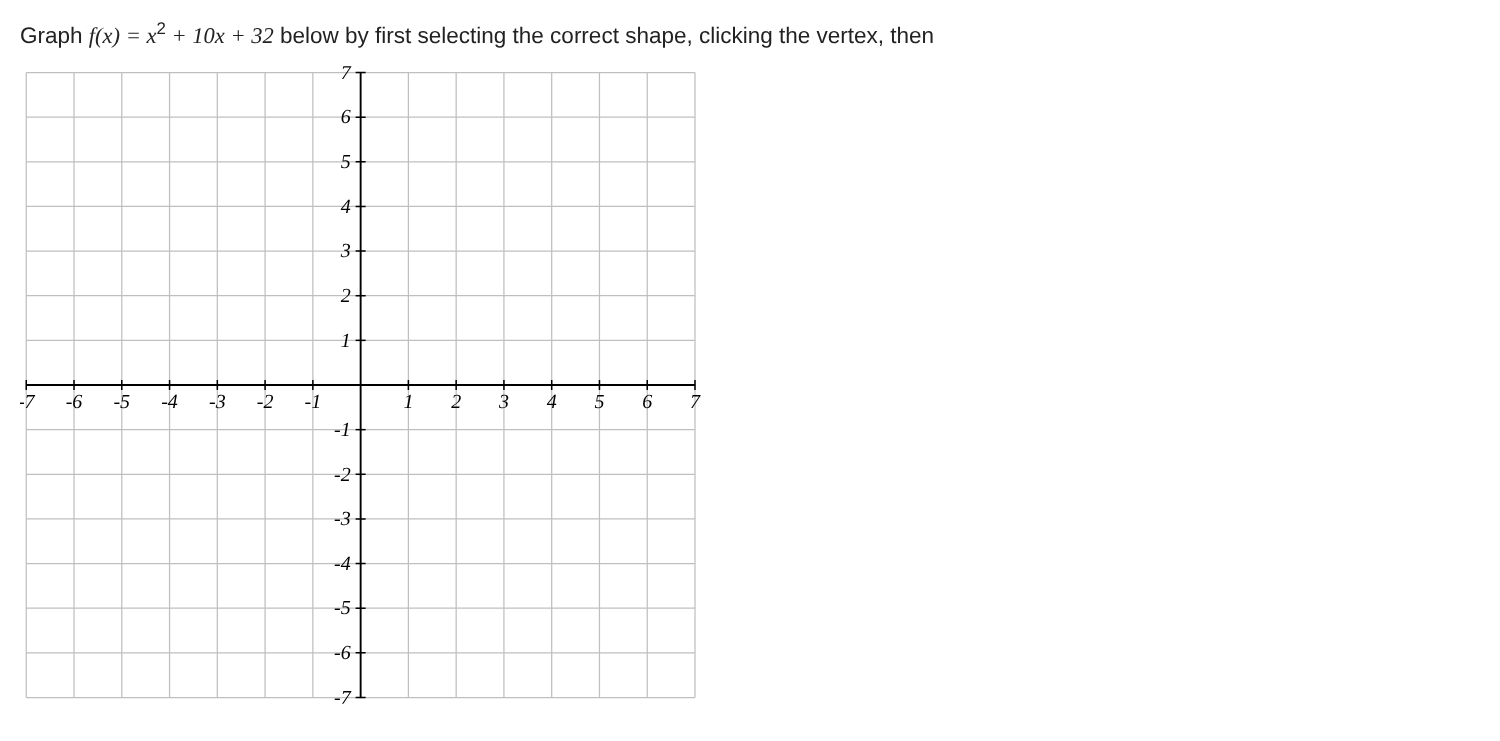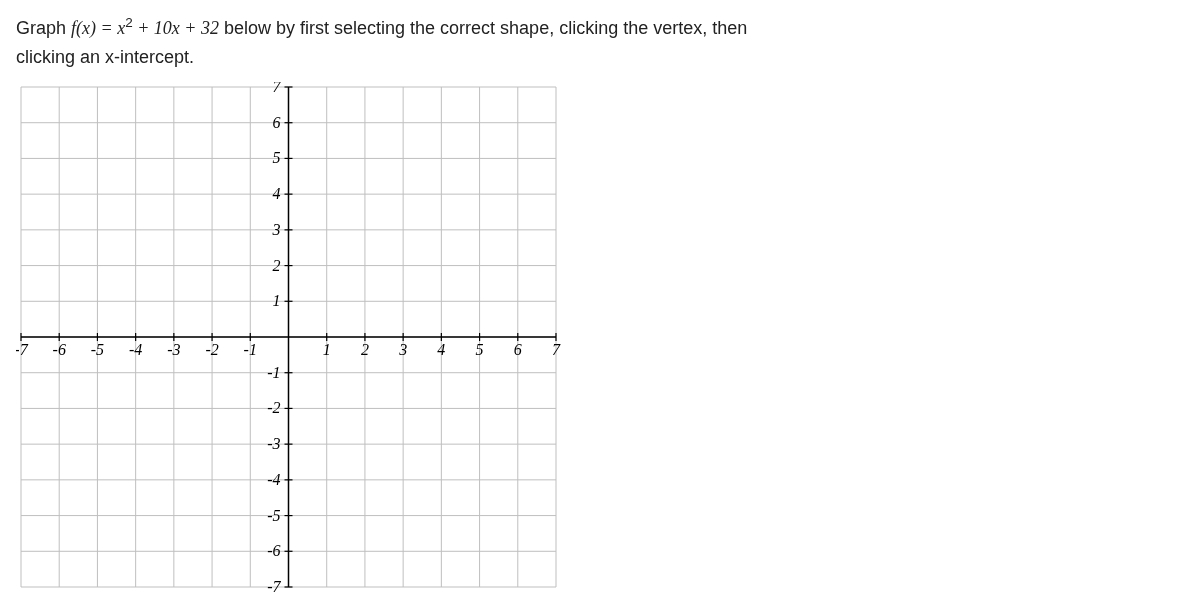--- a/index.html
+++ b/index.html
@@ -31,21 +31,20 @@
       font-size: 16px;
       fill: #000;
       user-select: none;
     }
   </style>
 </head>
 <body>
 
 <div class="prompt">
   <span>Graph </span><span class="fn">f(x)</span><span class="math"> = </span><span class="math">x</span><sup>2</sup><span class="math"> + 10x + 32</span><span> below by first selecting the correct shape, clicking the vertex, then</span><br>
-  <span>clicking an x-intercept.</span>
 </div>
 
 <div class="chart-wrap">
   <svg id="grid-svg" width="545" height="510" viewBox="0 0 545 510">
       <line x1="5" y1="505" x2="5" y2="5" stroke="#bfbfbf" stroke-width="1"></line>
       <line x1="43.214285714285715" y1="505" x2="43.214285714285715" y2="5" stroke="#bfbfbf" stroke-width="1"></line>
       <line x1="81.42857142857143" y1="505" x2="81.42857142857143" y2="5" stroke="#bfbfbf" stroke-width="1"></line>
       <line x1="119.64285714285714" y1="505" x2="119.64285714285714" y2="5" stroke="#bfbfbf" stroke-width="1"></line>
       <line x1="157.85714285714286" y1="505" x2="157.85714285714286" y2="5" stroke="#bfbfbf" stroke-width="1"></line>
       <line x1="196.07142857142858" y1="505" x2="196.07142857142858" y2="5" stroke="#bfbfbf" stroke-width="1"></line>

